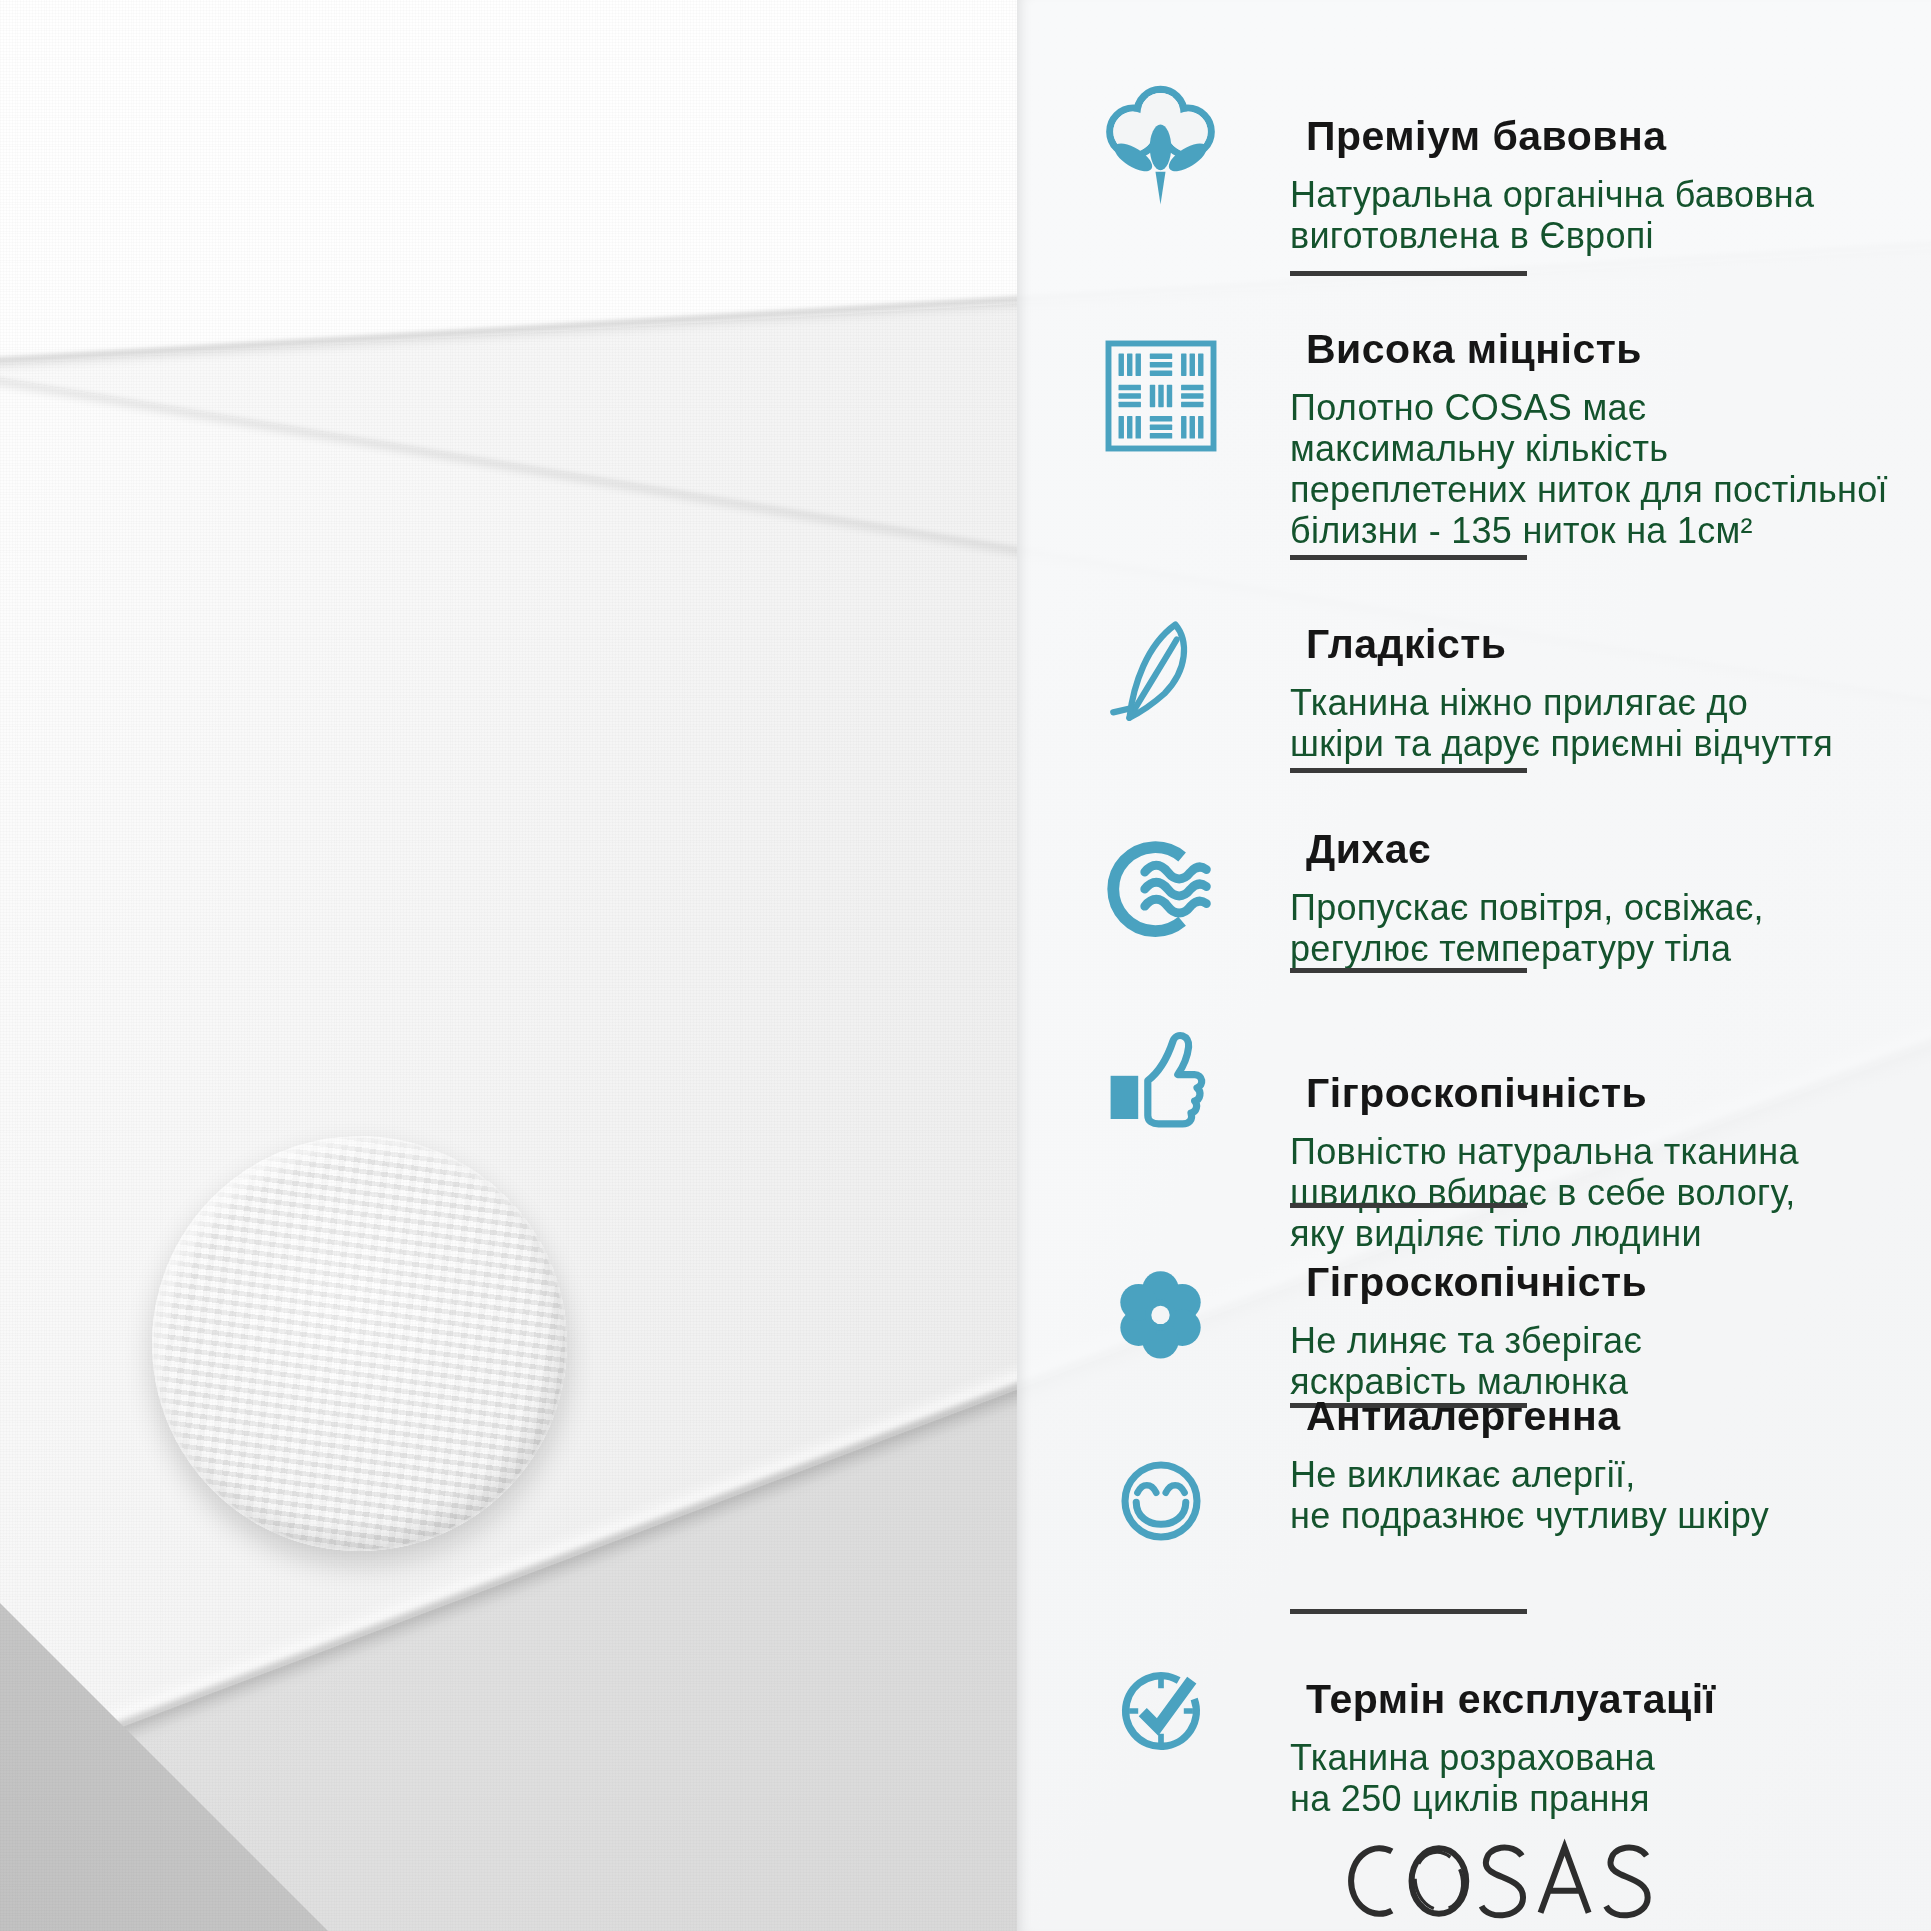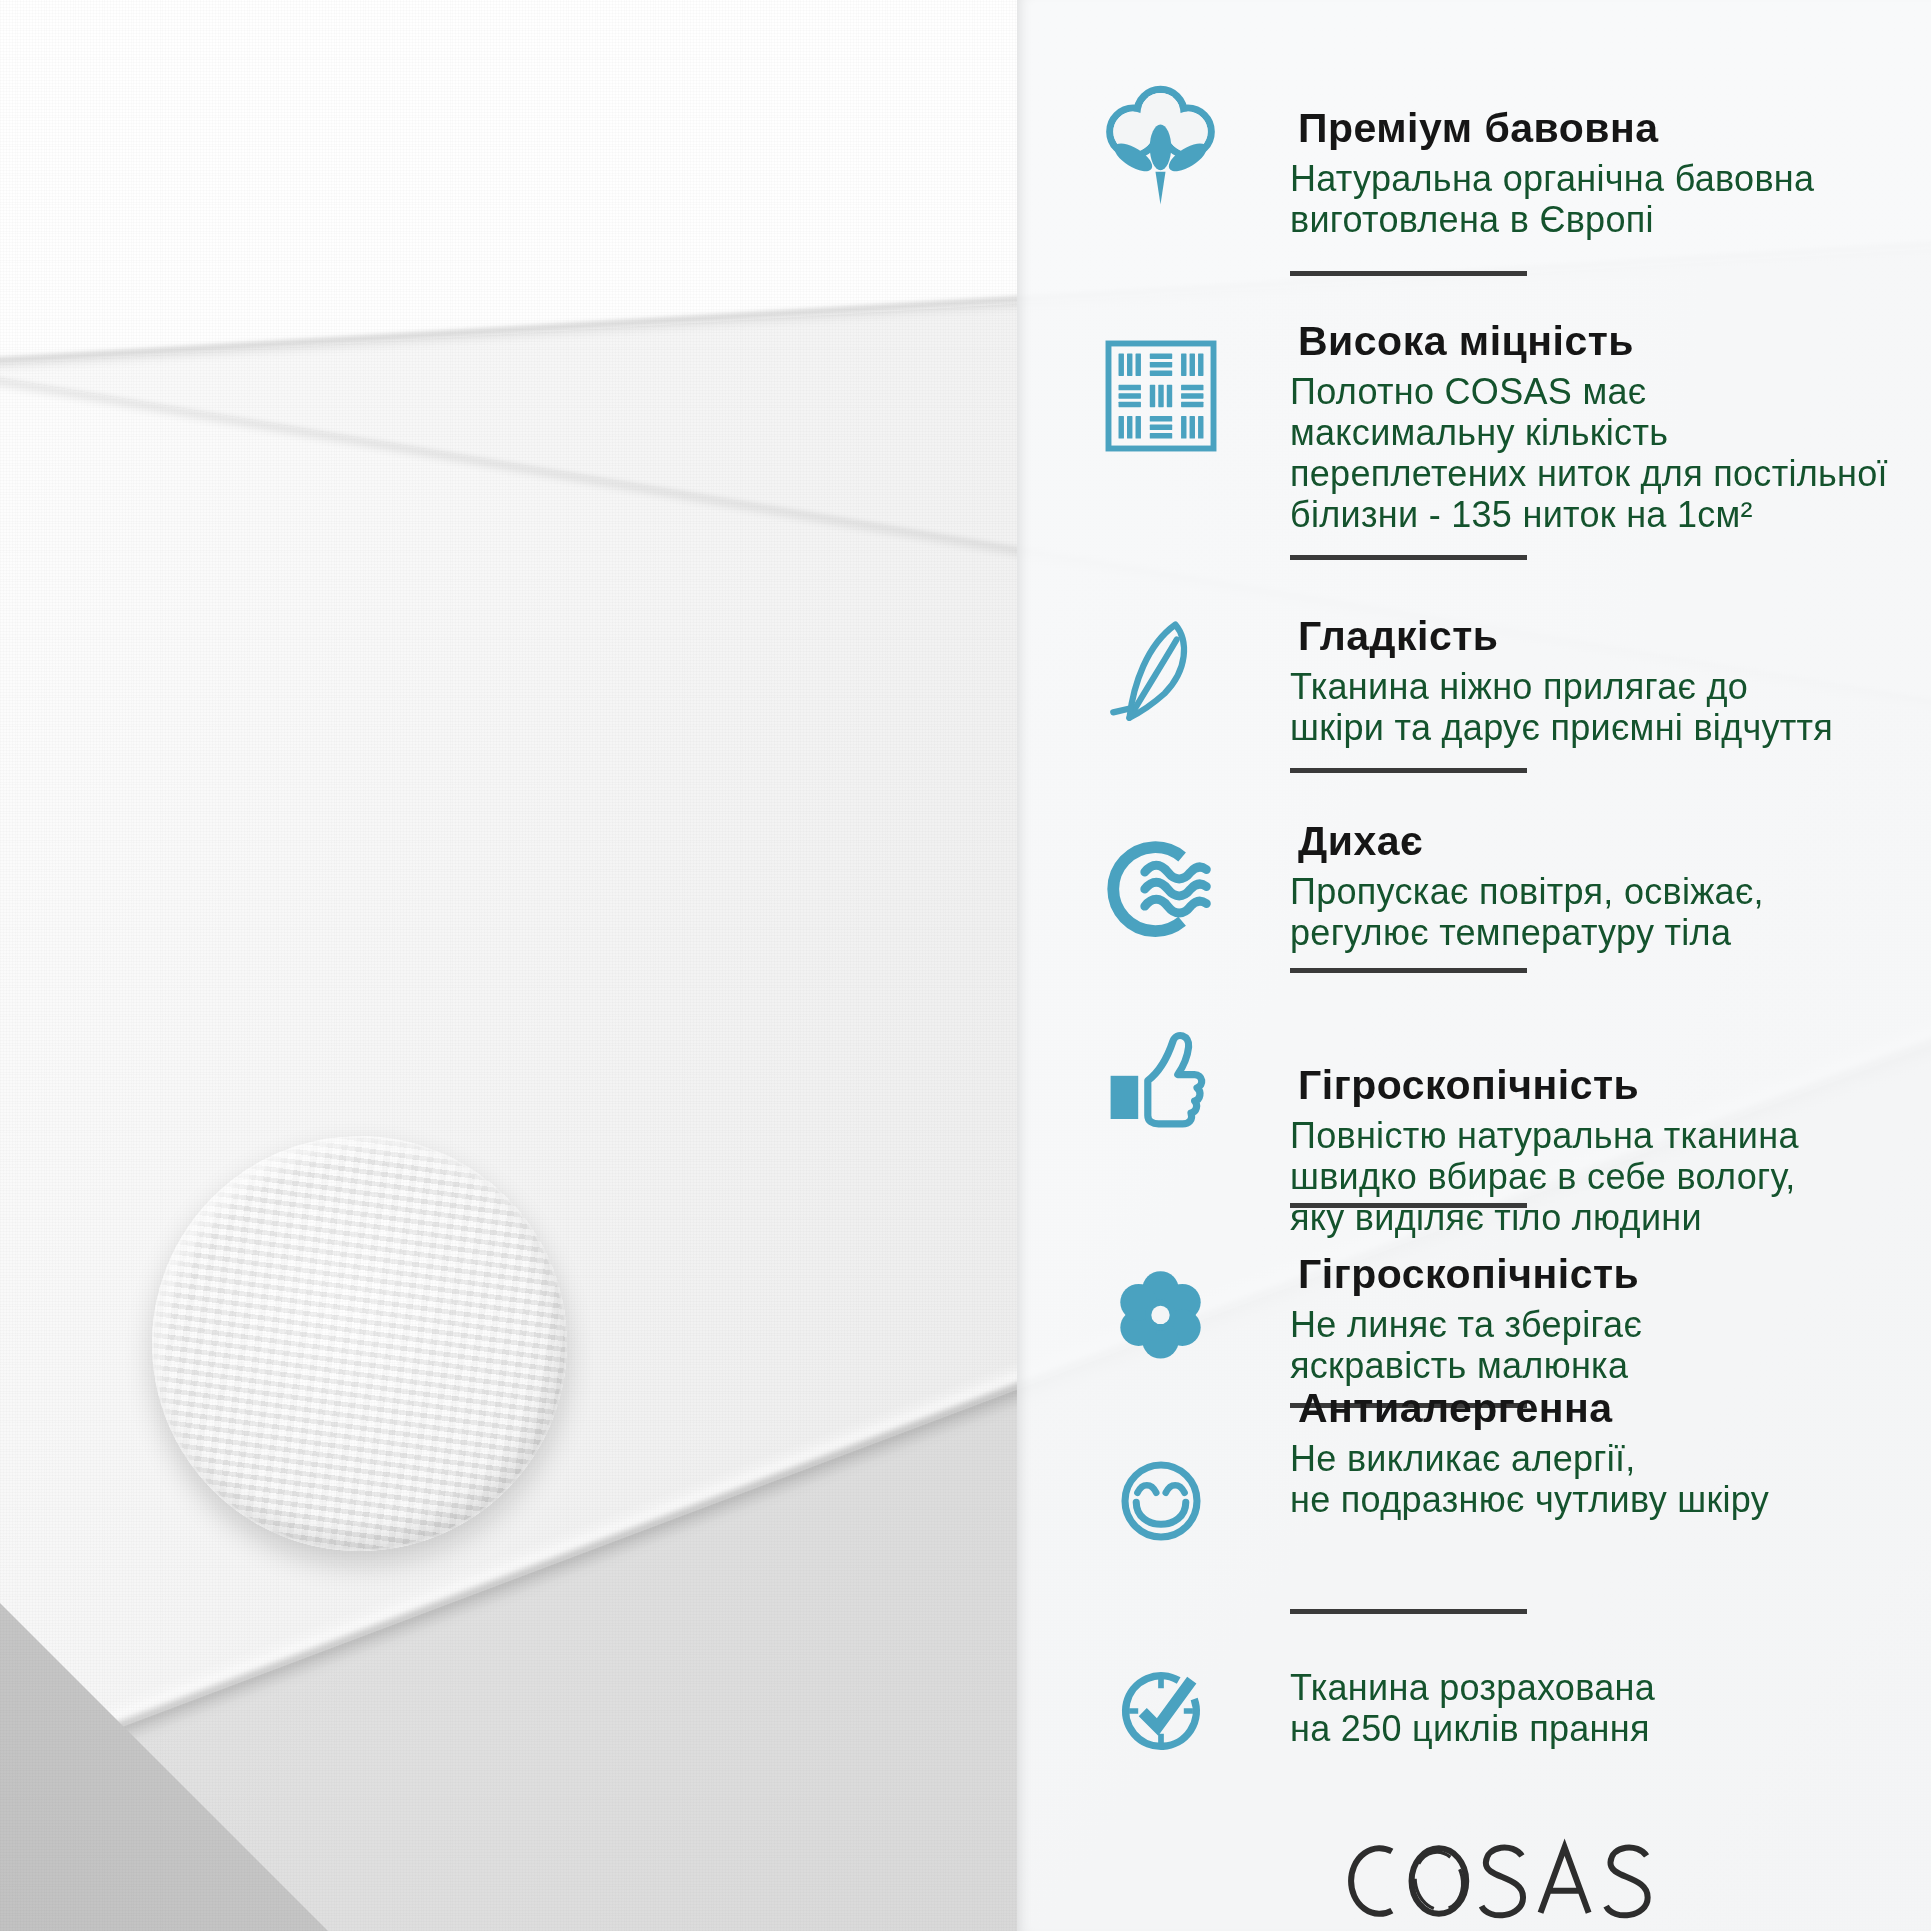--- a/index.html
+++ b/index.html
@@ -52,21 +52,21 @@
       inset 7.7px 9.7px 19.3px rgba(255,255,255,0.85), inset 0 0 0 1.9px rgba(255,255,255,0.55);
   }
   .info-panel{
     position:absolute;left:1017px;top:0;width:914px;height:1931px;
     background:rgba(247,248,249,0.90);
     box-shadow:inset 11.6px 0 13.5px -9.7px rgba(0,0,0,0.12);
   }
   .icon-box{position:absolute;color:#4aa2c0;}
   .icon-box svg{display:block;width:100%;height:100%;}
   .feature-text{position:absolute;left:1290px;width:637px;}
-  .feature-text h3{margin:8px;font-size:41px;line-height:44px;font-weight:bold;color:#161616;letter-spacing:0.5px;}
+  .feature-text h3{margin:16px;font-size:41px;line-height:44px;font-weight:bold;color:#161616;letter-spacing:0.5px;}
   .feature-text p{margin:5.8px 0 0;font-size:36px;line-height:41px;color:#14532d;letter-spacing:0.3px;white-space:pre-line;}
   .divider{position:absolute;left:1290px;width:237px;height:4.8px;background:#3a3a3a;}
   .brand-logo{position:absolute;left:1335px;top:1834px;width:328px;height:94px;}
   .sr-only{position:absolute;width:1px;height:1px;overflow:hidden;clip:rect(0 0 0 0);white-space:nowrap;}
 </style>
 </head>
 <body>
 
 <div class="stage">
 
@@ -228,20 +228,21 @@
   <div class="divider" style="top:1609px"></div>
 
   <div class="icon-box" style="left:1104px;top:1654px;width:114px;height:114px">
     <svg viewBox="0 0 100 100">
       <path d="M65.5,23.2 A31,31 0 1,0 79.1,39.4" fill="none" stroke="currentColor" stroke-width="6.5"></path>
       <path d="M50,22 L50,30 M22,50 L30,50 M50,70 L50,78 M70,50 L78,50" stroke="currentColor" stroke-width="5" fill="none"></path>
       <path d="M34,51 L47,64 L77,23" stroke="currentColor" stroke-width="10" fill="none"></path>
     </svg>
   </div>
   <div class="feature-text" style="top:1661px">
+    <h3>Термін експлуатації</h3>
     <p>Тканина розрахована
 на 250 циклів прання</p>
   </div>
 
   <div class="brand-logo">
     <span class="sr-only">COSAS</span>
     <svg viewBox="0 0 300 86" width="328" height="94">
       <g fill="none" stroke="#2d2d2d" stroke-width="5.5">
         <path d="M52,16 A26,30 0 1,0 52,70"></path>
         <ellipse cx="95" cy="43" rx="25" ry="30"></ellipse>

